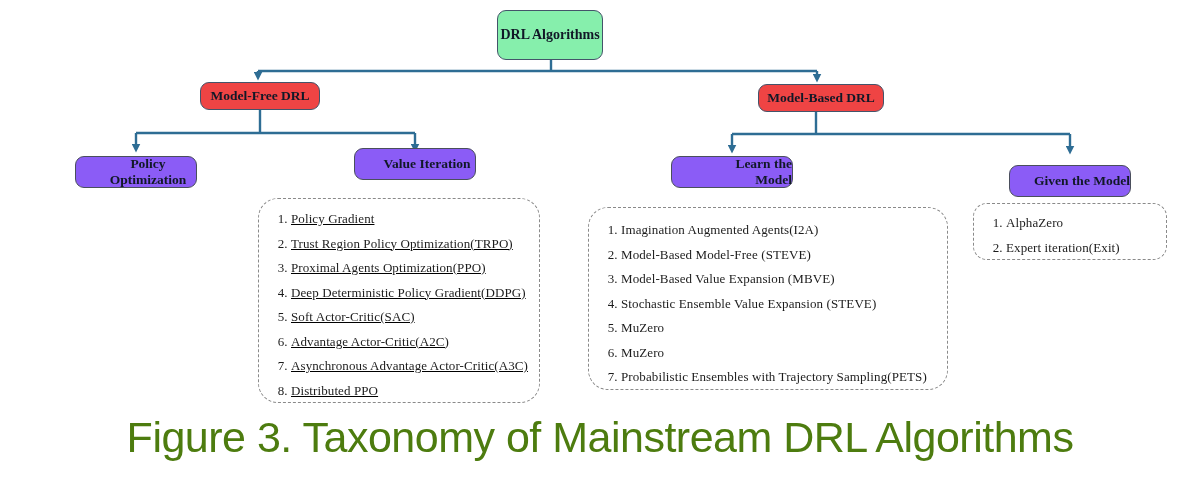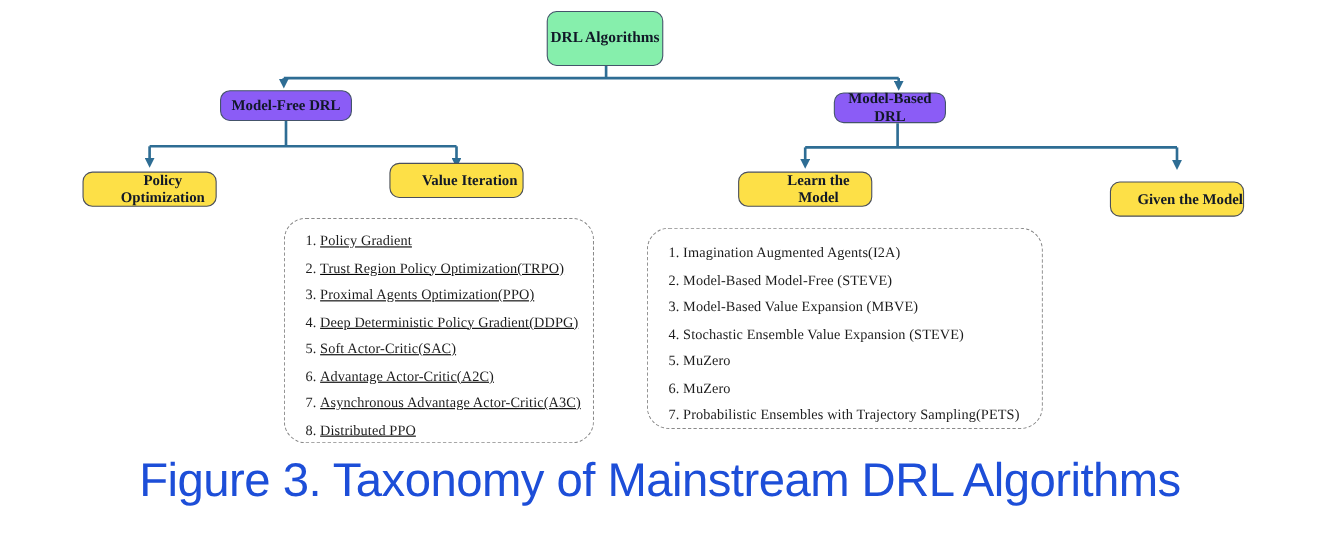--- a/index.html
+++ b/index.html
@@ -7,41 +7,41 @@
     position:relative;width:1200px;height:489px;background:#ffffff;
     font-family:"Liberation Serif", serif;overflow:hidden;
   }
   svg.connectors{position:absolute;left:0;top:0;width:1200px;height:489px;pointer-events:none;}
   .node{
     position:absolute;display:flex;align-items:center;justify-content:center;
     border:1.6px solid #44546a;border-radius:9px;box-sizing:border-box;
     font-weight:bold;color:#111827;text-align:center;
   }
   .lvl1{background:#86efac;font-size:14px;}
-  .lvl2{background:#8b5cf6;font-size:13.5px;}
-  .lvl3{background:#fde047;border-color:#4a4f5c;font-size:13.5px;padding-left:24px;}
+  .lvl2{background:#ef4444;font-size:13.5px;}
+  .lvl3{background:#8b5cf6;border-color:#4a4f5c;font-size:13.5px;padding-left:24px;}
   .panel{
     position:absolute;border:1.6px dashed #8a8a8a;border-radius:20px;
     box-sizing:border-box;background:#ffffff;
   }
   .panel ol{
     margin:0;padding:0 4px 0 32px;font-size:13px;color:#1c1c1c;
   }
   .panel ol li{
     line-height:24.5px;white-space:nowrap;letter-spacing:0.1px;
   }
   .p1 ol{padding-top:13px;}
   .p1 ol li{line-height:24px;}
   .p2 ol{padding-top:8px;}
   .p3 ol{padding-top:10px;}
   .p4 ol{padding-top:7px;}
   .caption{
     position:absolute;left:0;top:413px;width:1200px;text-align:center;
     font-family:"Liberation Sans", sans-serif;font-size:43px;font-weight:500;
-    color:#1d4ed8;letter-spacing:-0.5px;
+    color:#4d7c0f;letter-spacing:-0.5px;
   }
 </style>
 </head>
 <body>
 
 <div class="stage">
 
   <svg class="connectors" viewBox="0 0 1200 489" xmlns="http://www.w3.org/2000/svg">
     <defs>
       <marker id="arrow" markerWidth="9" markerHeight="9" refX="4.5" refY="4.5" orient="auto" markerUnits="userSpaceOnUse">
@@ -59,31 +59,31 @@
     </g>
   </svg>
 
   <div class="node lvl1" style="left:497px;top:10px;width:106px;height:50px;">
     <span>DRL Algorithms</span>
   </div>
 
   <div class="node lvl2" style="left:200px;top:82px;width:120px;height:28px;">
     <span>Model-Free DRL</span>
   </div>
-  <div class="node lvl2" style="left:758px;top:84px;width:102px;height:28px;">
+  <div class="node lvl2" style="left:758px;top:84px;width:126px;height:28px;">
     <span>Model-Based DRL</span>
   </div>
 
   <div class="node lvl3" style="left:75px;top:156px;width:122px;height:32px;">
     <span>Policy Optimization</span>
   </div>
   <div class="node lvl3" style="left:354px;top:148px;width:122px;height:32px;">
     <span>Value Iteration</span>
   </div>
-  <div class="node lvl3" style="left:671px;top:156px;width:122px;height:32px;">
+  <div class="node lvl3" style="left:671px;top:156px;width:122px;height:32px;text-align:right;">
     <span>Learn the Model</span>
   </div>
   <div class="node lvl3" style="left:1009px;top:165px;width:122px;height:32px;">
     <span>Given the Model</span>
   </div>
 
 
   <div class="panel p2" style="left:258px;top:198px;width:282px;height:205px;text-decoration:underline;">
     <ol>
       <li>Policy Gradient</li>
@@ -102,16 +102,22 @@
       <li>Imagination Augmented Agents(I2A)</li>
       <li>Model-Based Model-Free (STEVE)</li>
       <li>Model-Based Value Expansion (MBVE)</li>
       <li>Stochastic Ensemble Value Expansion (STEVE)</li>
       <li>MuZero</li>
       <li>MuZero</li>
       <li>Probabilistic Ensembles with Trajectory Sampling(PETS)</li>
     </ol>
   </div>
 
+  <div class="panel p4" style="left:973px;top:203px;width:194px;height:57px;border-radius:14px;">
+    <ol>
+      <li>AlphaZero</li>
+      <li>Expert iteration(Exit)</li>
+    </ol>
+  </div>
 
   <div class="caption">Figure 3. Taxonomy of Mainstream DRL Algorithms</div>
 
 </div>
 
 </body></html>

